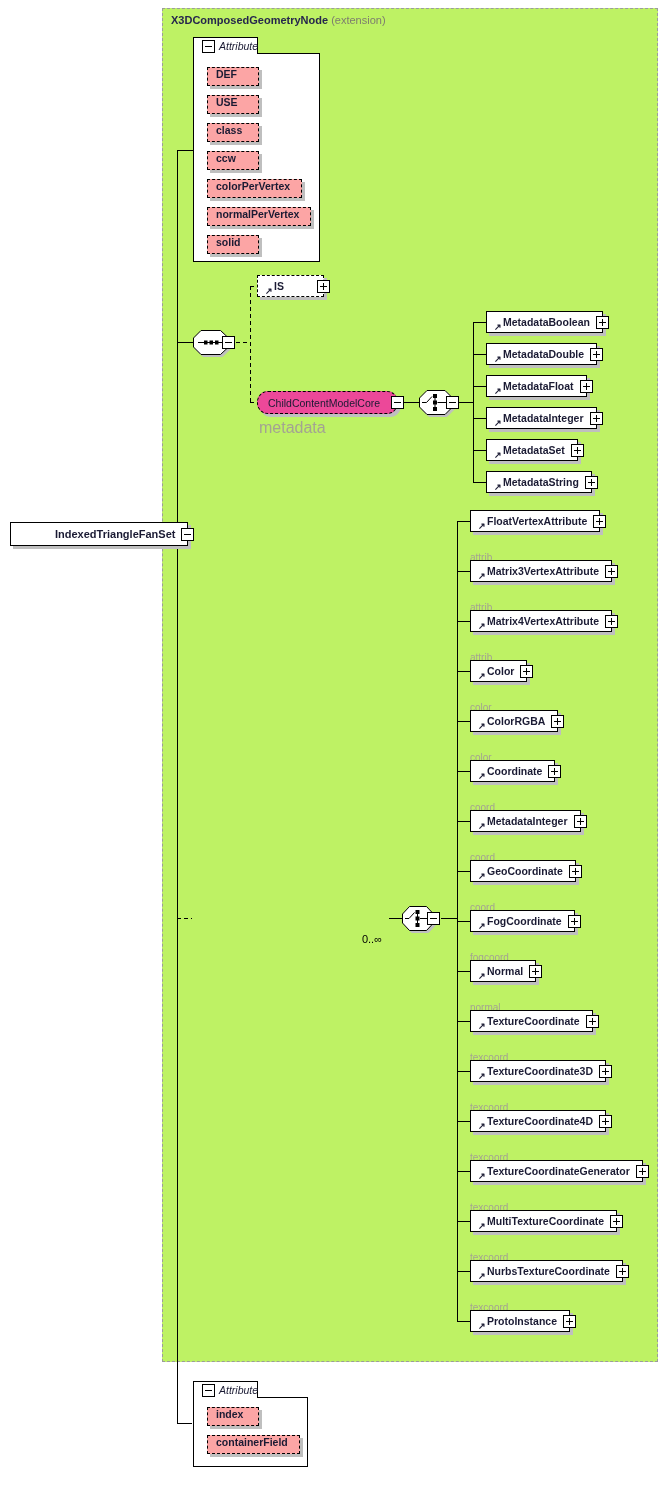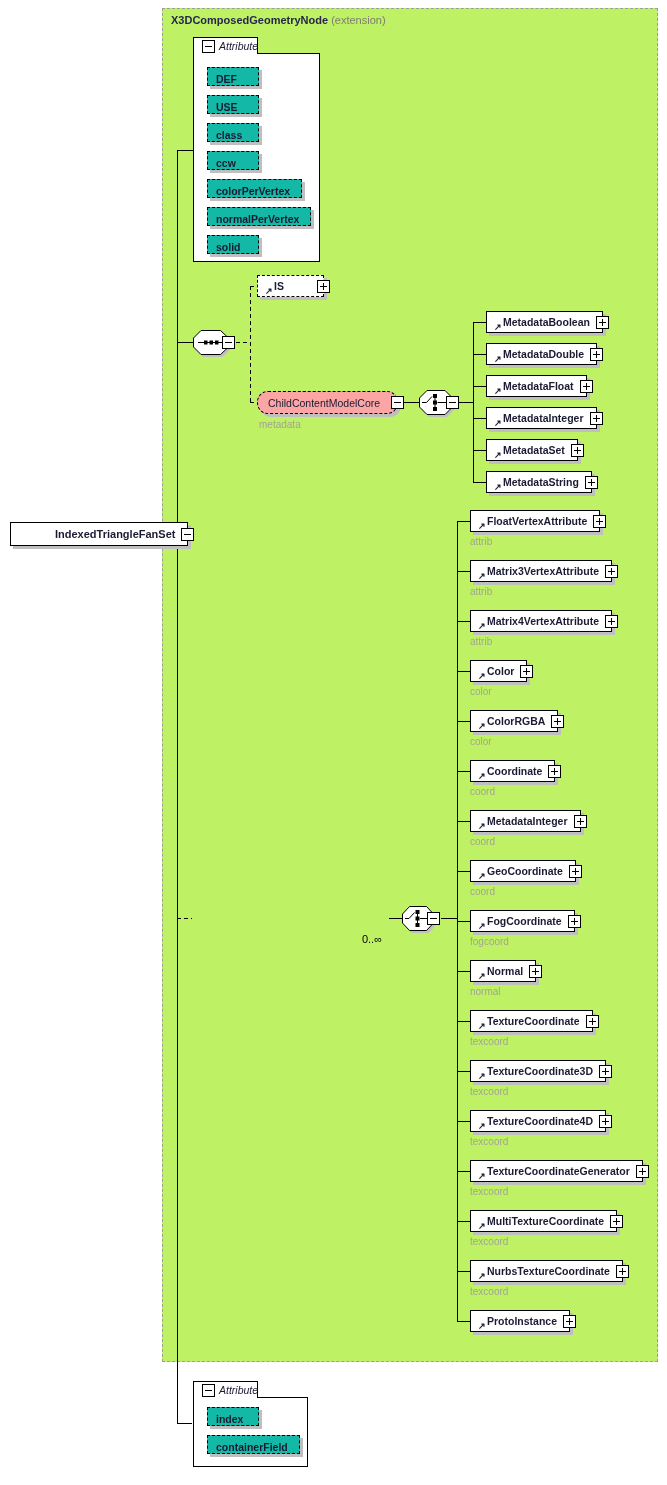--- a/index.html
+++ b/index.html
@@ -21,49 +21,49 @@
       background:#fff;border:1px solid #000;box-shadow:3px 3px 0 #bfbfbf;
       padding:0 12px 0 7px;width:max-content;z-index:2;}
   .el .nm{font-weight:bold;font-size:10.5px;color:#1a1a33;white-space:nowrap;}
   .el.dashed{border-style:dashed;}
   .ref{display:inline-block;width:9px;flex:none;}
   .ref::before{content:"\2197";font-size:9px;font-weight:bold;color:#1a1a33;
                position:relative;top:3px;}
 
   
   .mg{position:absolute;display:flex;align-items:center;box-sizing:border-box;
-      background:#fca5a5;border:1px dashed #000;border-radius:11px;
+      background:#ec4899;border:1px dashed #000;border-radius:11px;
       box-shadow:3px 3px 0 #bfbfbf;padding:0 10px;z-index:2;}
   .mg .mgnm{font-size:10.5px;color:#1a1a33;white-space:nowrap;}
 
   
-  .attr{position:relative;box-sizing:border-box;height:19px;display:flex;align-items:flex-end;
-        width:max-content;min-width:52px;background:#14b8a6;border:1px dashed #000;
+  .attr{position:relative;box-sizing:border-box;height:19px;display:flex;align-items:flex-start;
+        width:max-content;min-width:52px;background:#fca5a5;border:1px dashed #000;
         box-shadow:3px 3px 0 #bfbfbf;padding:0 11px 0 8px;margin-bottom:9px;z-index:2;}
   .attr span{font-weight:bold;font-size:10.5px;color:#1a1a33;white-space:nowrap;}
 
   
   .pm{position:absolute;width:13px;height:13px;background:#fff;border:1px solid #000;
       box-sizing:border-box;z-index:4;}
   .pm::before{content:"";position:absolute;left:2px;right:2px;top:5px;height:1px;background:#000;}
   .pm.plus::after{content:"";position:absolute;top:2px;bottom:2px;left:5px;width:1px;background:#000;}
   .pm.straddle{right:-7px;top:50%;margin-top:-6.5px;}
   .pm.inline{position:relative;flex:none;margin-right:5px;}
 
   
   .grp{position:absolute;z-index:2;}
   .grp-tab{position:absolute;left:0;top:0;width:65px;height:17px;background:#fff;
            border:1px solid #000;border-bottom:none;box-sizing:border-box;
            display:flex;align-items:center;padding-left:8px;z-index:3;}
   .grp-tab .pm.inline{margin-right:4px;}
   .grp-label{font-style:italic;font-size:10.5px;color:#1a1a33;white-space:nowrap;}
   .grp-box{position:absolute;background:#fff;border:1px solid #000;box-sizing:border-box;z-index:1;}
 
-  .sub{font-size:10px;color:#a3a392;margin-top:4px;white-space:pre-line;line-height:12px;}
-  .mg-sub{position:absolute;font-size:10px;color:#a3a392;z-index:2;white-space:nowrap;}
+  .sub{font-size:10px;color:#a3a392;margin-top:20px;white-space:pre-line;line-height:12px;}
+  .mg-sub{position:absolute;font-size:16px;color:#a3a392;z-index:2;white-space:nowrap;}
 
   .mlist{position:absolute;left:486px;top:311px;z-index:2;}
   .mlist .mnode{height:32px;}
   .clist{position:absolute;left:470px;top:510px;z-index:2;}
   .clist .cnode{height:50px;}
   .mnode .el,.cnode .el{position:relative;}
 
   .occ{position:absolute;left:330px;top:933px;width:52px;text-align:right;
        font-size:11px;color:#000;z-index:2;}
   .rep-chevron{position:absolute;right:24px;bottom:-7px;font-size:10px;color:#000;

